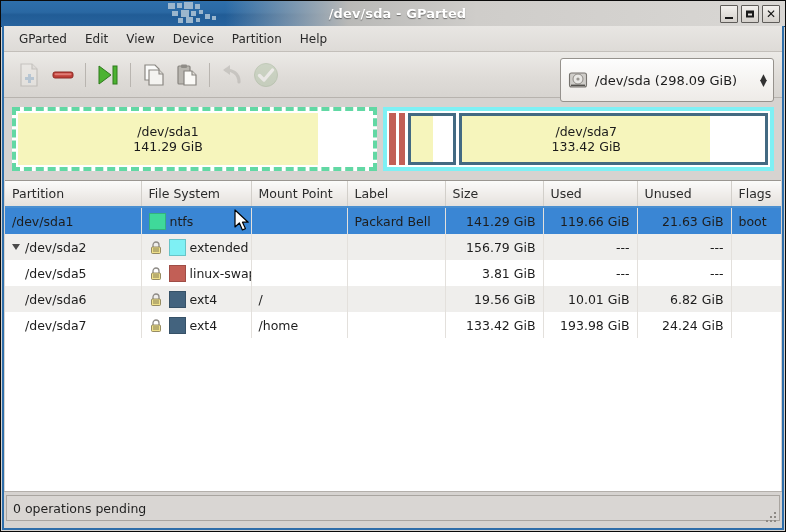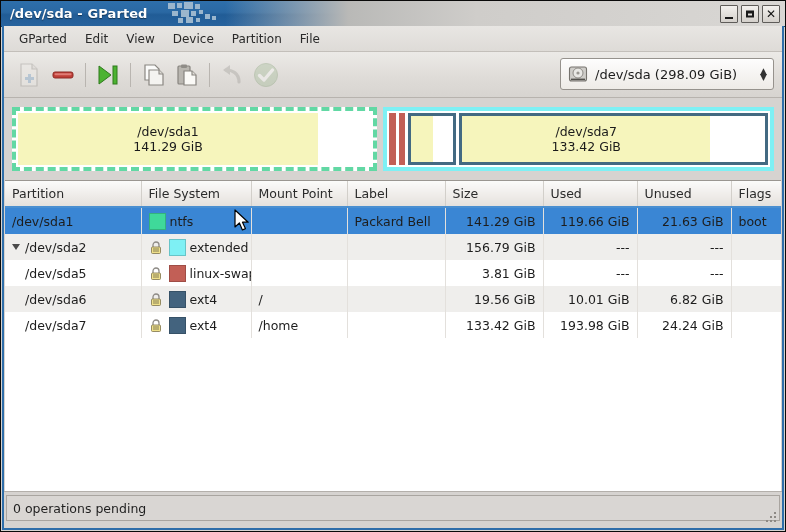--- a/index.html
+++ b/index.html
@@ -23,20 +23,21 @@
 
   
   .titlebar {
     position: relative;
     height: 25px;
     background: linear-gradient(to bottom, #2e6fab 0%, #2a68a3 45%, #215c96 55%, #27639e 100%);
     border-bottom: 1px solid #16466f;
     display: flex;
     align-items: center;
     overflow: hidden;
+    justify-content: center;
   }
   .title-text {
     font-size: 13px;
     font-weight: bold;
     color: #ffffff;
     padding-left: 9px;
     letter-spacing: 0.1px;
     text-shadow: 0 1px 1px rgba(0,0,0,0.45);
     white-space: nowrap;
     z-index: 3;
@@ -137,21 +138,21 @@
     background: #b9b5b0;
     margin: 0 5px;
   }
   .icon-svg { display: block; }
   .disabled { opacity: 0.35; }
 
   .devsel {
     position: absolute;
     right: 8px;
     top: 6px;
-    height: 32px;
+    height: 44px;
     min-width: 214px;
     box-sizing: border-box;
     background: linear-gradient(to bottom, #fdfdfd, #eeebe7);
     border: 1px solid #96928d;
     border-radius: 3px;
     display: flex;
     align-items: center;
     padding: 0 6px 0 7px;
     cursor: pointer;
     box-shadow: inset 0 1px 0 #ffffff;
@@ -391,21 +392,21 @@
   </div>
 
   <div class="content">
 
     <div class="menubar">
       <div class="menuitem">GParted</div>
       <div class="menuitem">Edit</div>
       <div class="menuitem">View</div>
       <div class="menuitem">Device</div>
       <div class="menuitem">Partition</div>
-      <div class="menuitem">File</div>
+      <div class="menuitem">Help</div>
     </div>
 
     <div class="toolbar">
 
       <div class="tbtn disabled">
         <svg class="icon-svg" width="22" height="24" viewBox="0 0 22 24">
           <path d="M3 1 h11 l5 5 v17 h-16 z" fill="#f2f0ed" stroke="#8d8a85" stroke-width="1.2"></path>
           <path d="M14 1 v5 h5" fill="#d8d5d0" stroke="#8d8a85" stroke-width="1.2"></path>
           <g fill="#6f9dc9">
             <rect x="7" y="14" width="9" height="3"></rect>

